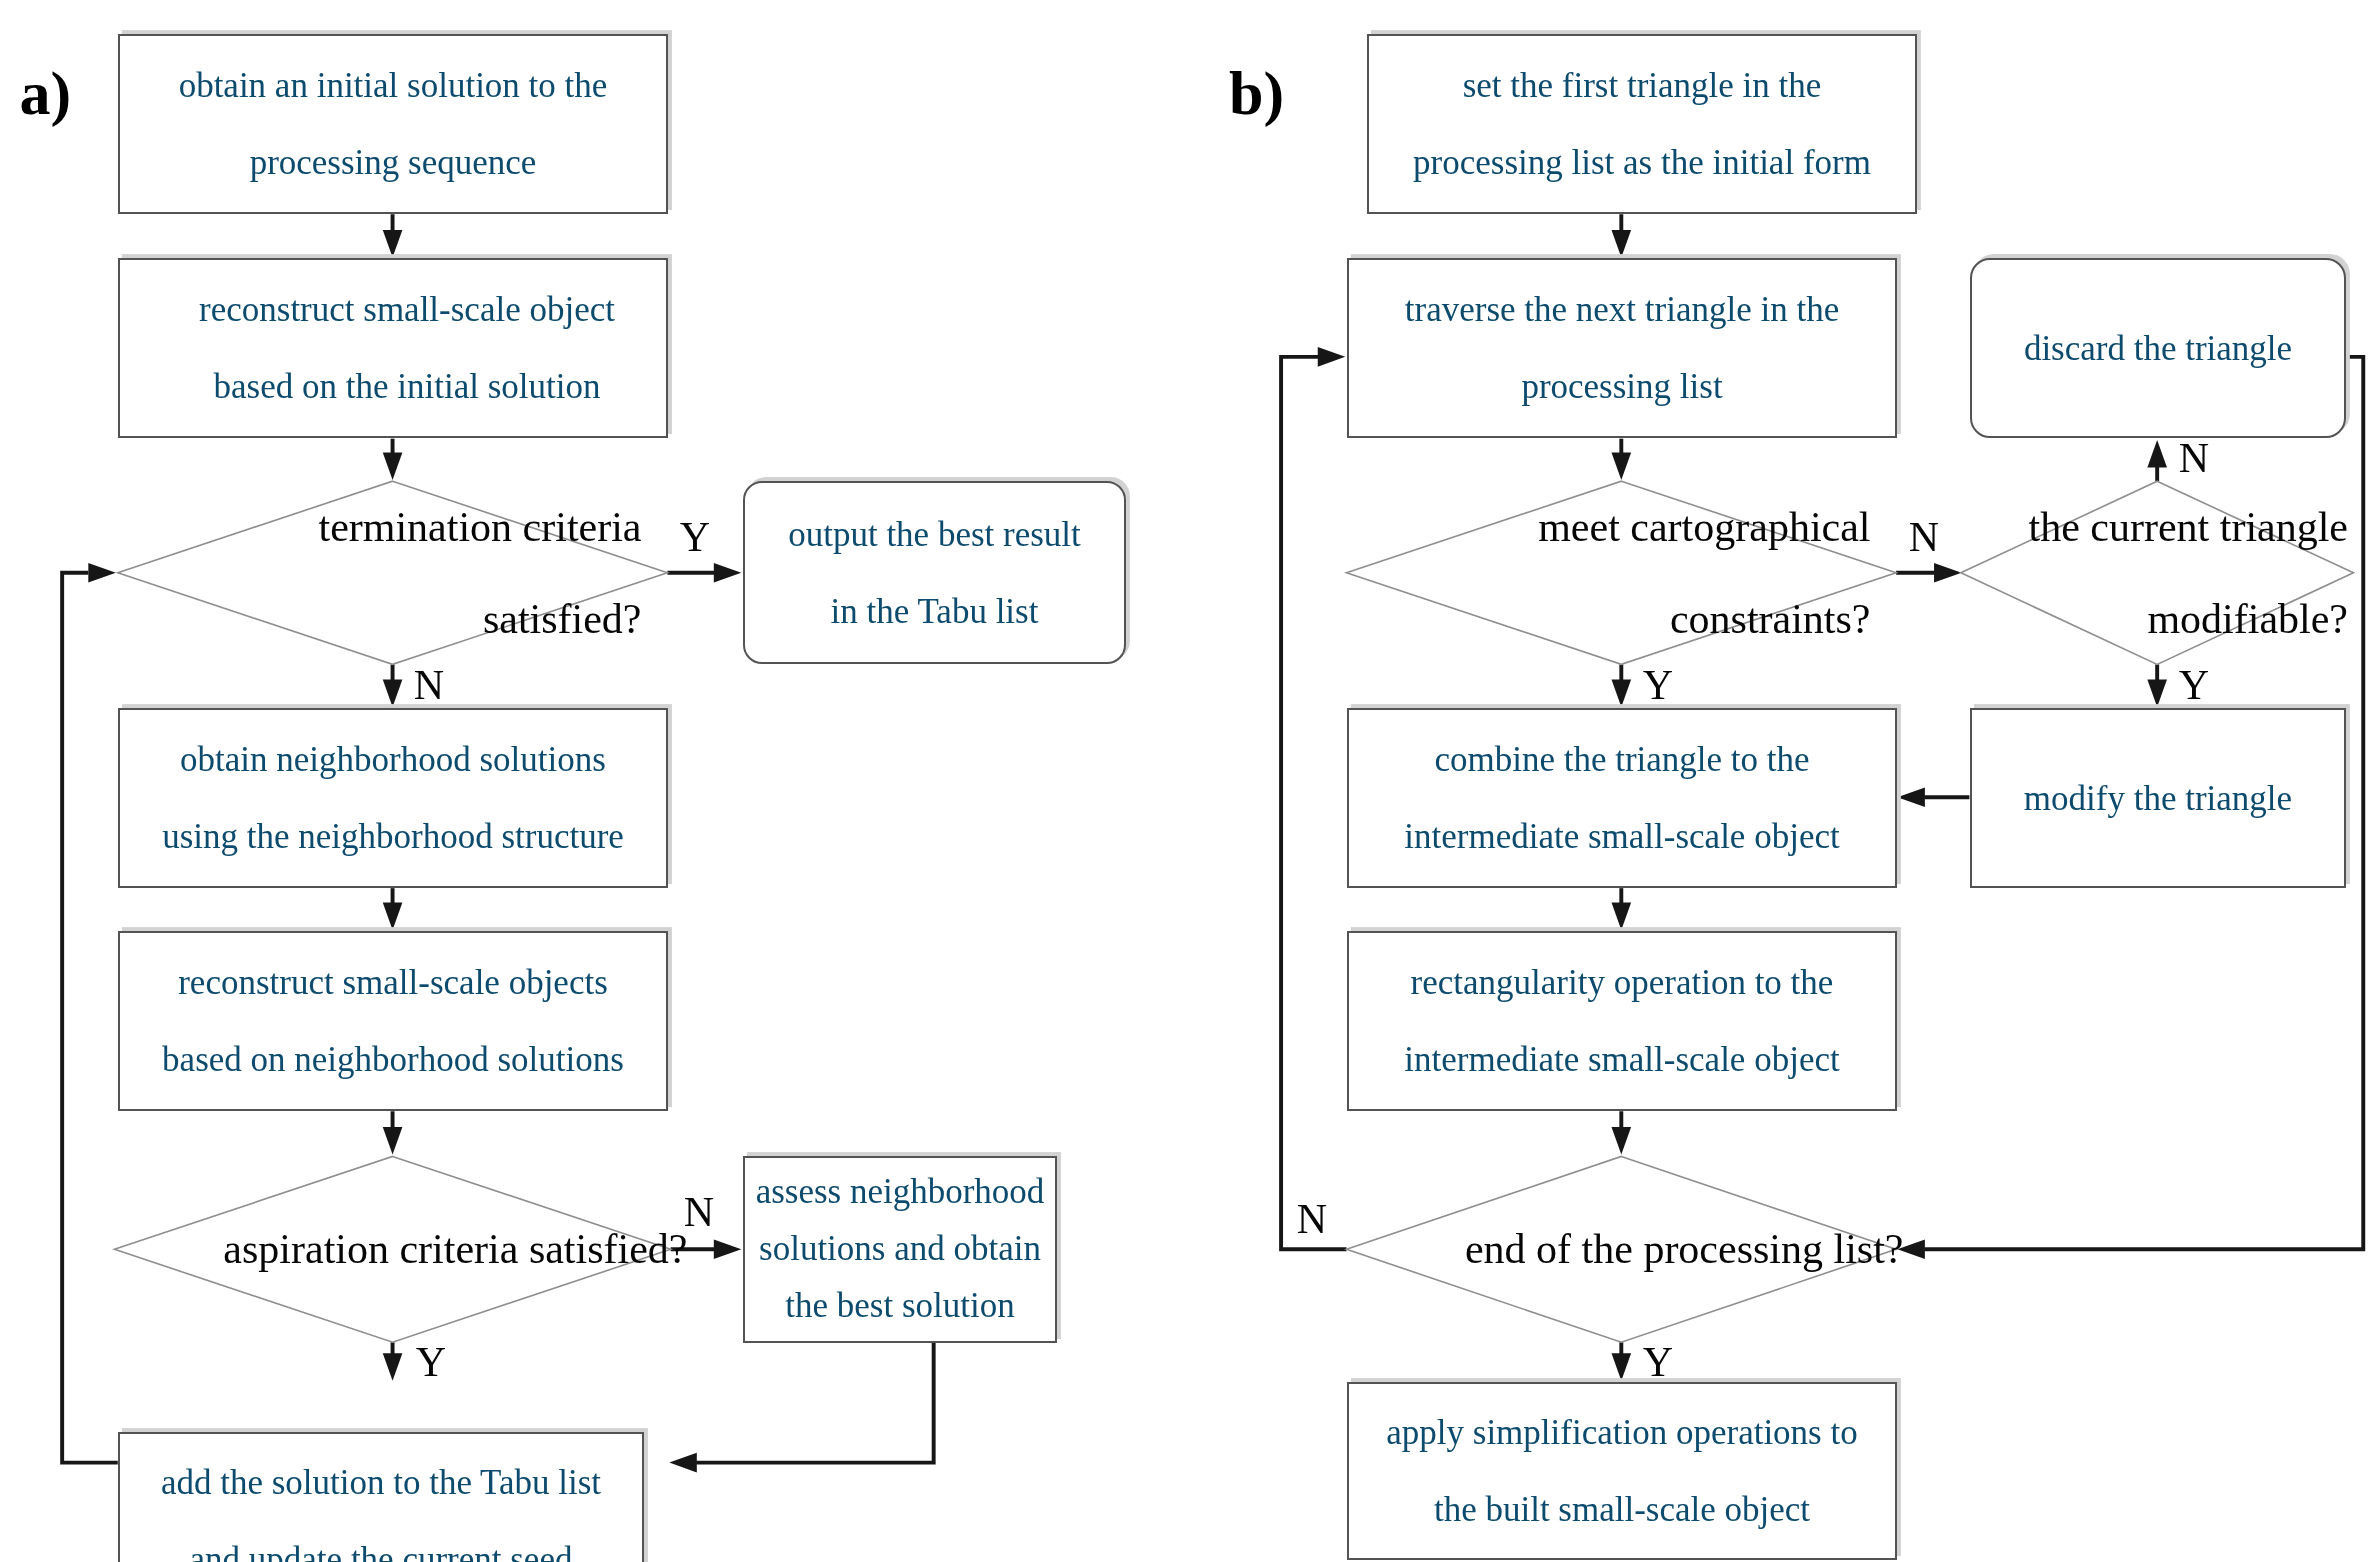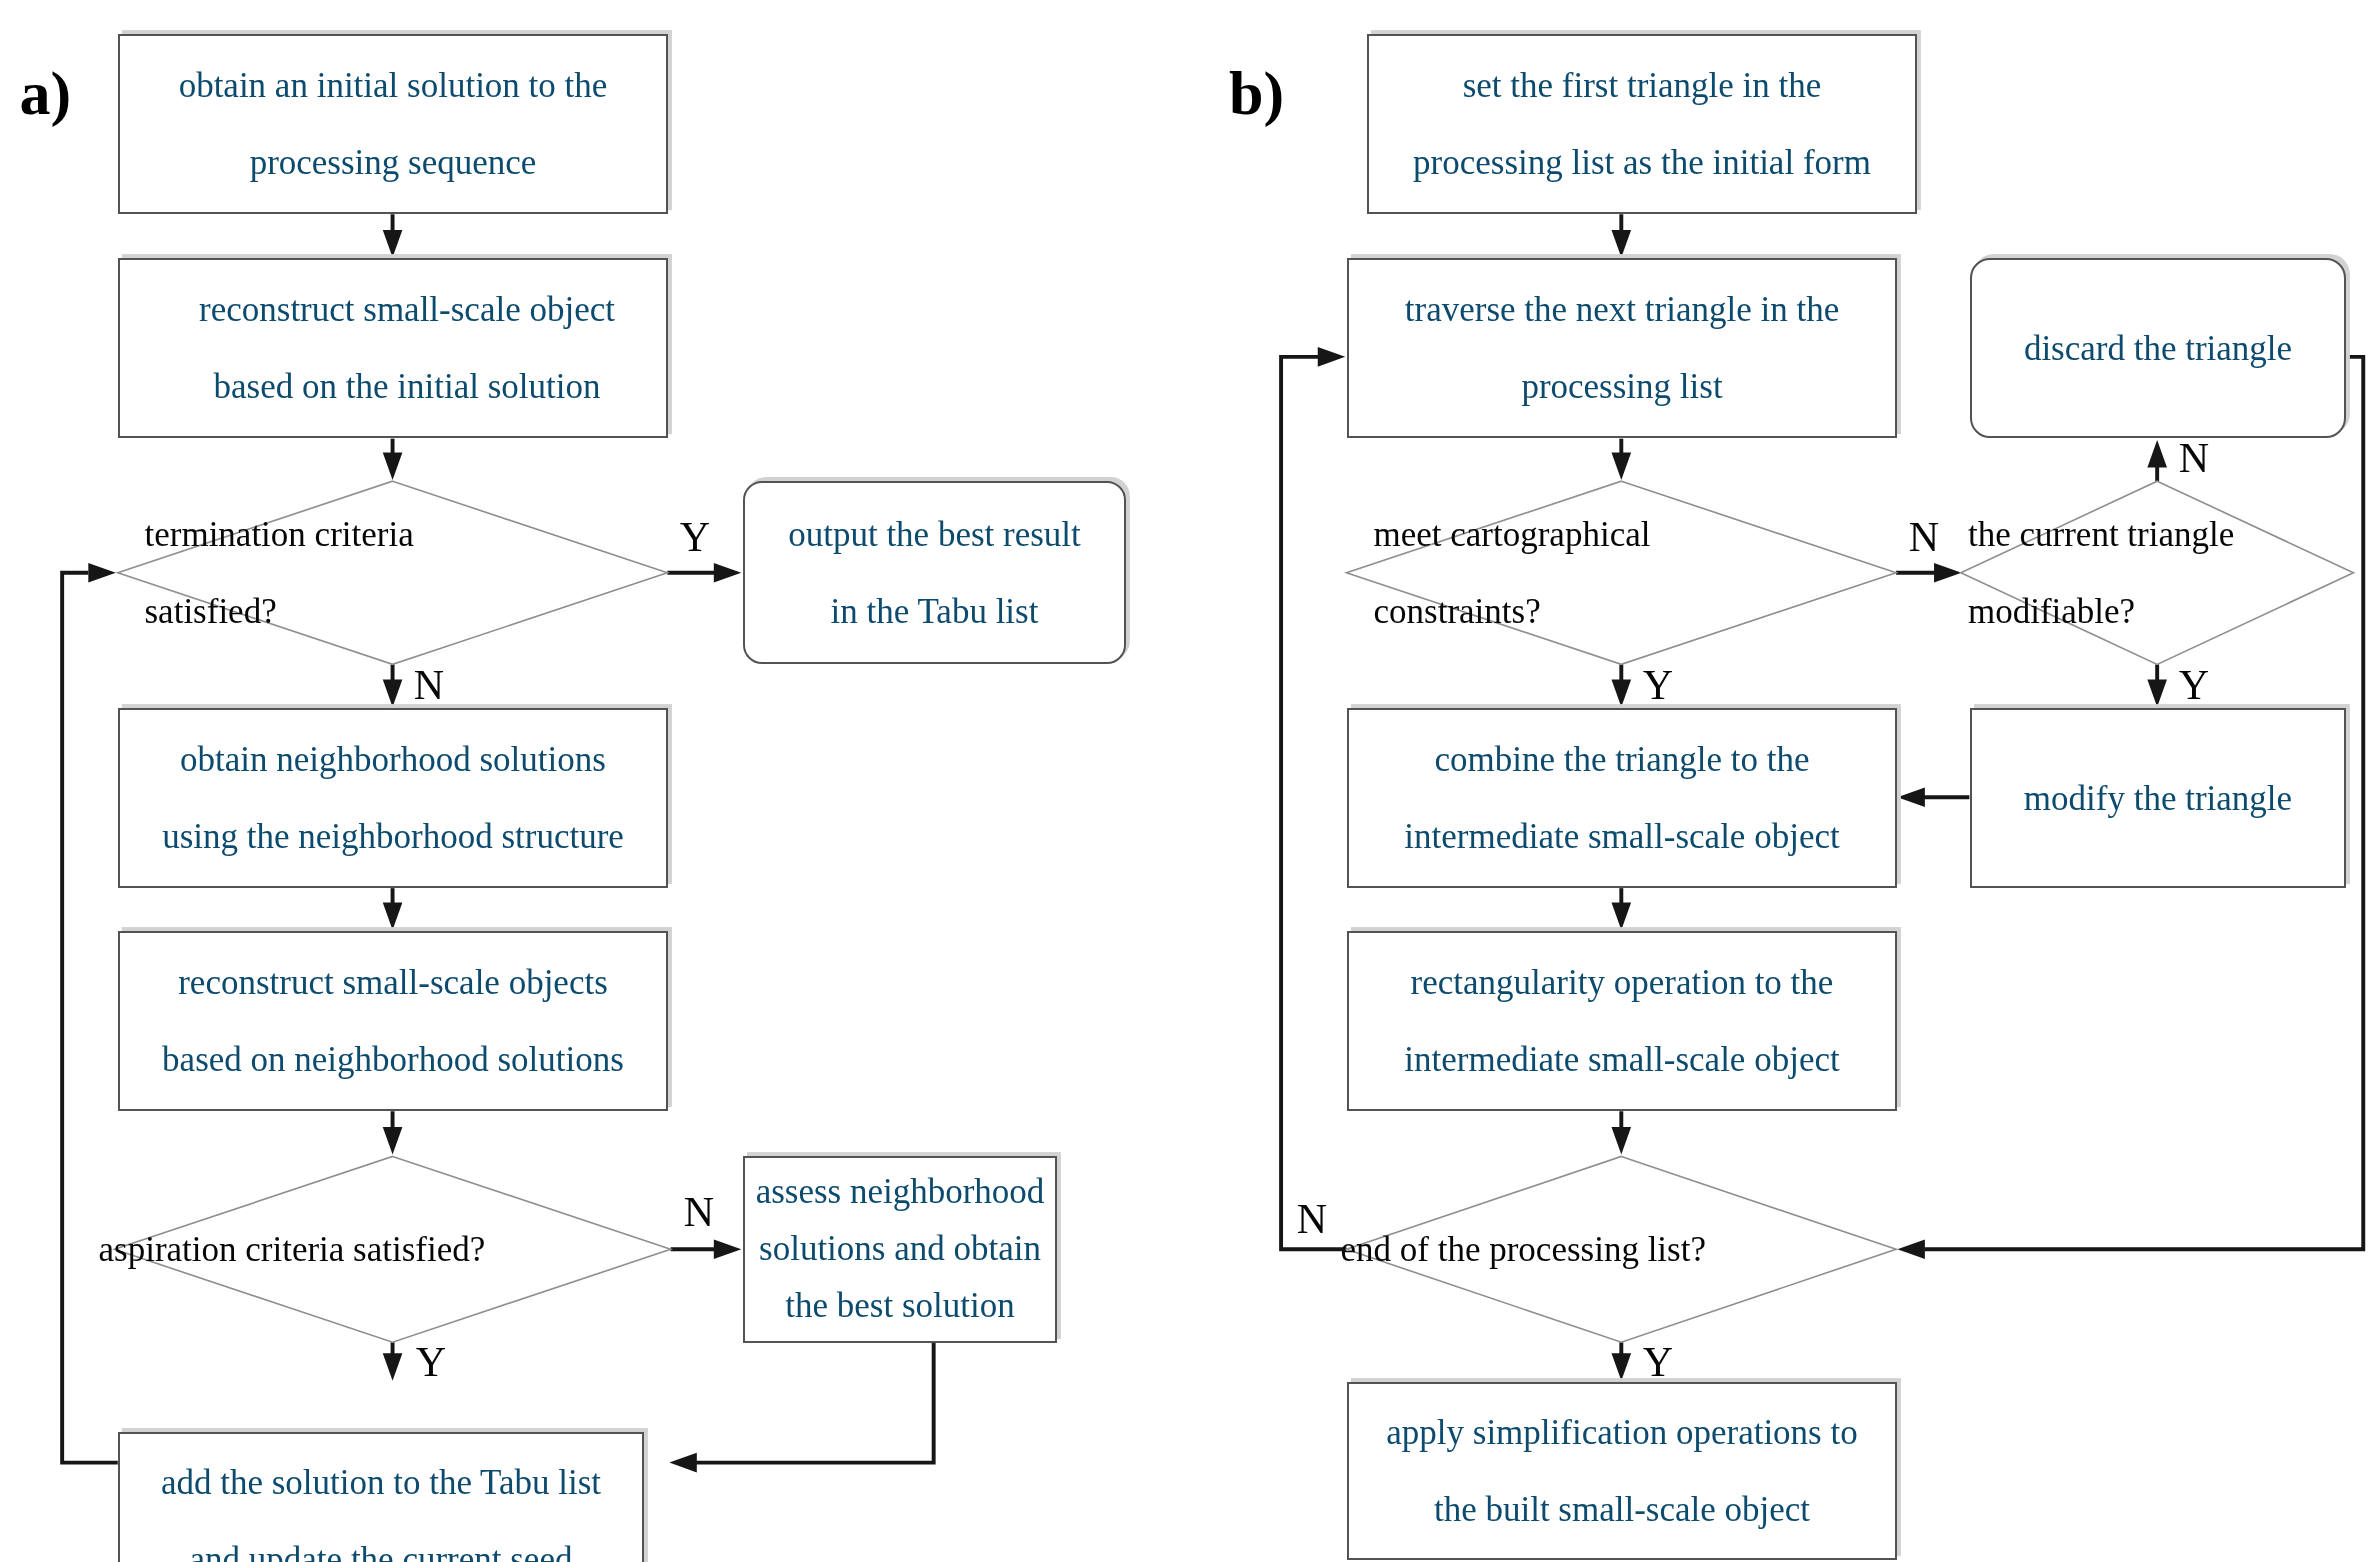--- a/index.html
+++ b/index.html
@@ -53,23 +53,23 @@
     font-size: 35px;
     line-height: 2.2;
     color: #0c4a6e;
   }
   .node-text.tight {
     line-height: 1.62;
   }
   .diamond-text {
     position: absolute;
     transform: translate(-50%, -50%);
-    text-align: left;
+    text-align: right;
     white-space: pre-line;
-    font-size: 35px;
+    font-size: 42px;
     line-height: 2.2;
     color: #060606;
   }
   .edge-label {
     position: absolute;
     transform: translate(-50%, -50%);
     font-size: 42px;
     line-height: 1;
     color: #060606;
   }

